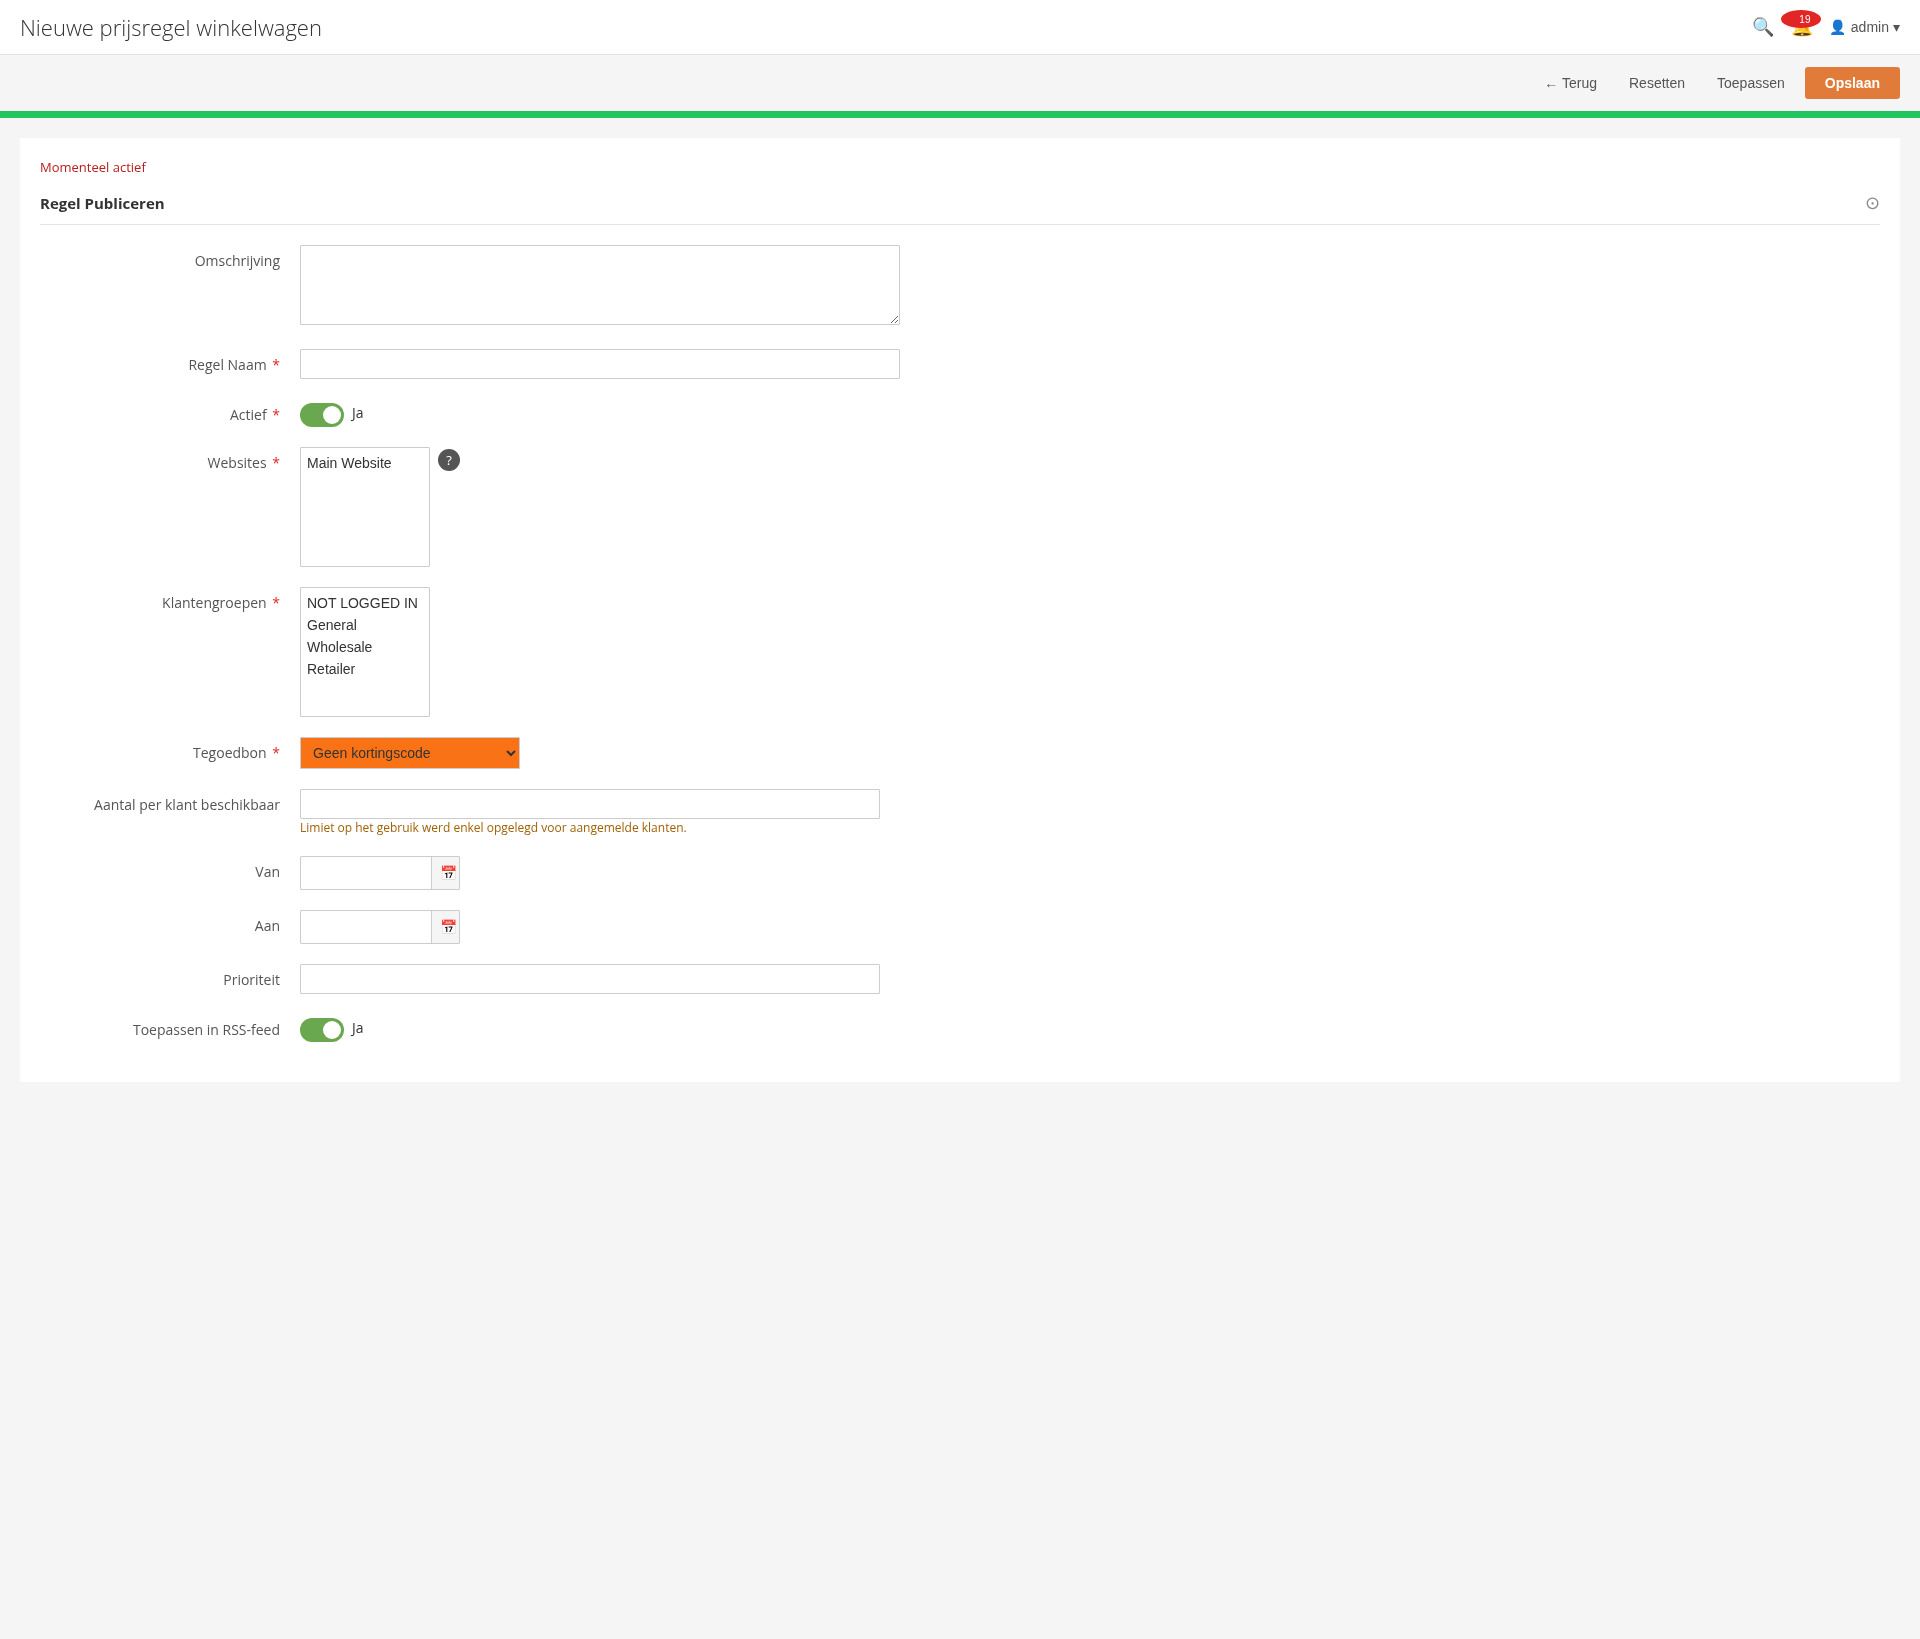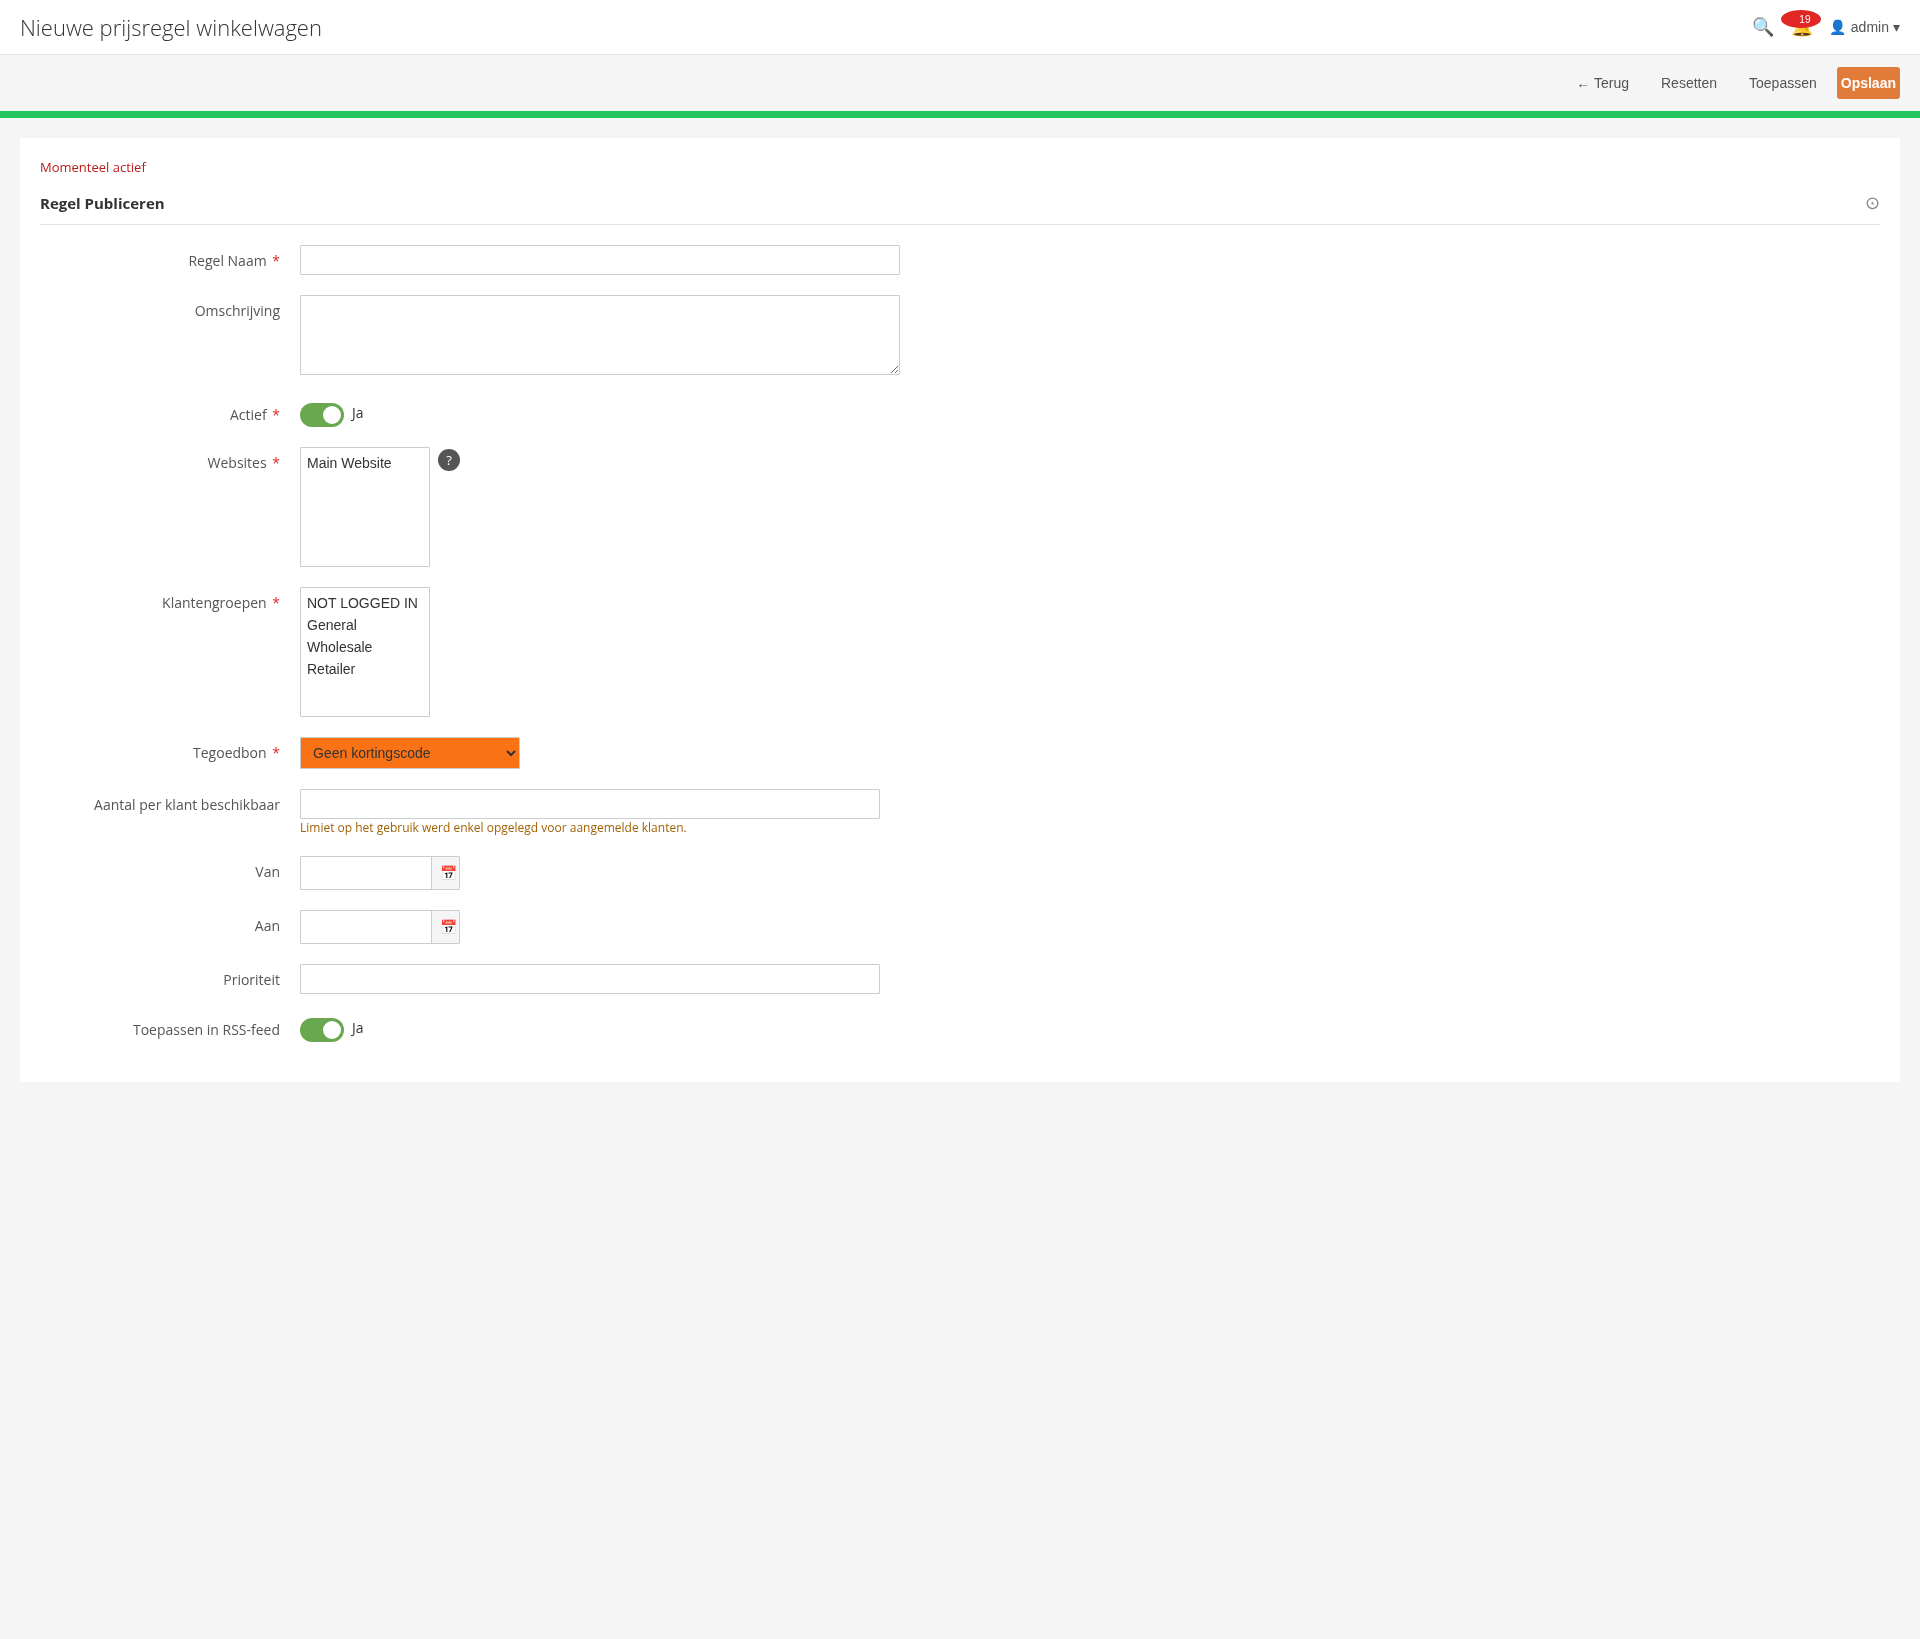--- a/index.html
+++ b/index.html
@@ -94,21 +94,21 @@
       color: #555;
       font-size: 14px;
       padding: 6px 12px;
     }
     .btn-save {
       background: #e07b39;
       color: #fff;
       border: none;
       cursor: pointer;
       font-size: 14px;
-      padding: 8px 4px;
+      padding: 8px 20px;
       border-radius: 3px;
       font-weight: 600;
       text-align: right;
     }
 
     
     .main-content {
       background: #fff;
       margin: 20px;
       padding: 20px;
@@ -346,33 +346,33 @@
 <div class="main-content">
 
   <div class="active-status">Momenteel actief</div>
 
   <div class="section-header">
     <span class="section-title">Regel Publiceren</span>
     <button class="collapse-btn">⊙</button>
   </div>
 
   <div class="form-row">
+    <div class="form-label">Omschrijving</div>
+    <div class="form-field">
+      <textarea class="form-textarea" style=""></textarea>
+    </div>
+  </div>
+
+  <div class="form-row">
     <div class="form-label">
       <span>Regel Naam</span>
       <span class="required">*</span>
     </div>
     <div class="form-field">
       <input class="form-input" type="text" style="">
-    </div>
-  </div>
-
-  <div class="form-row">
-    <div class="form-label">Omschrijving</div>
-    <div class="form-field">
-      <textarea class="form-textarea" style=""></textarea>
     </div>
   </div>
 
   <div class="form-row">
     <div class="form-label">
       <span>Actief</span>
       <span class="required">*</span>
     </div>
     <div class="form-field">
       <div class="toggle-wrap">

